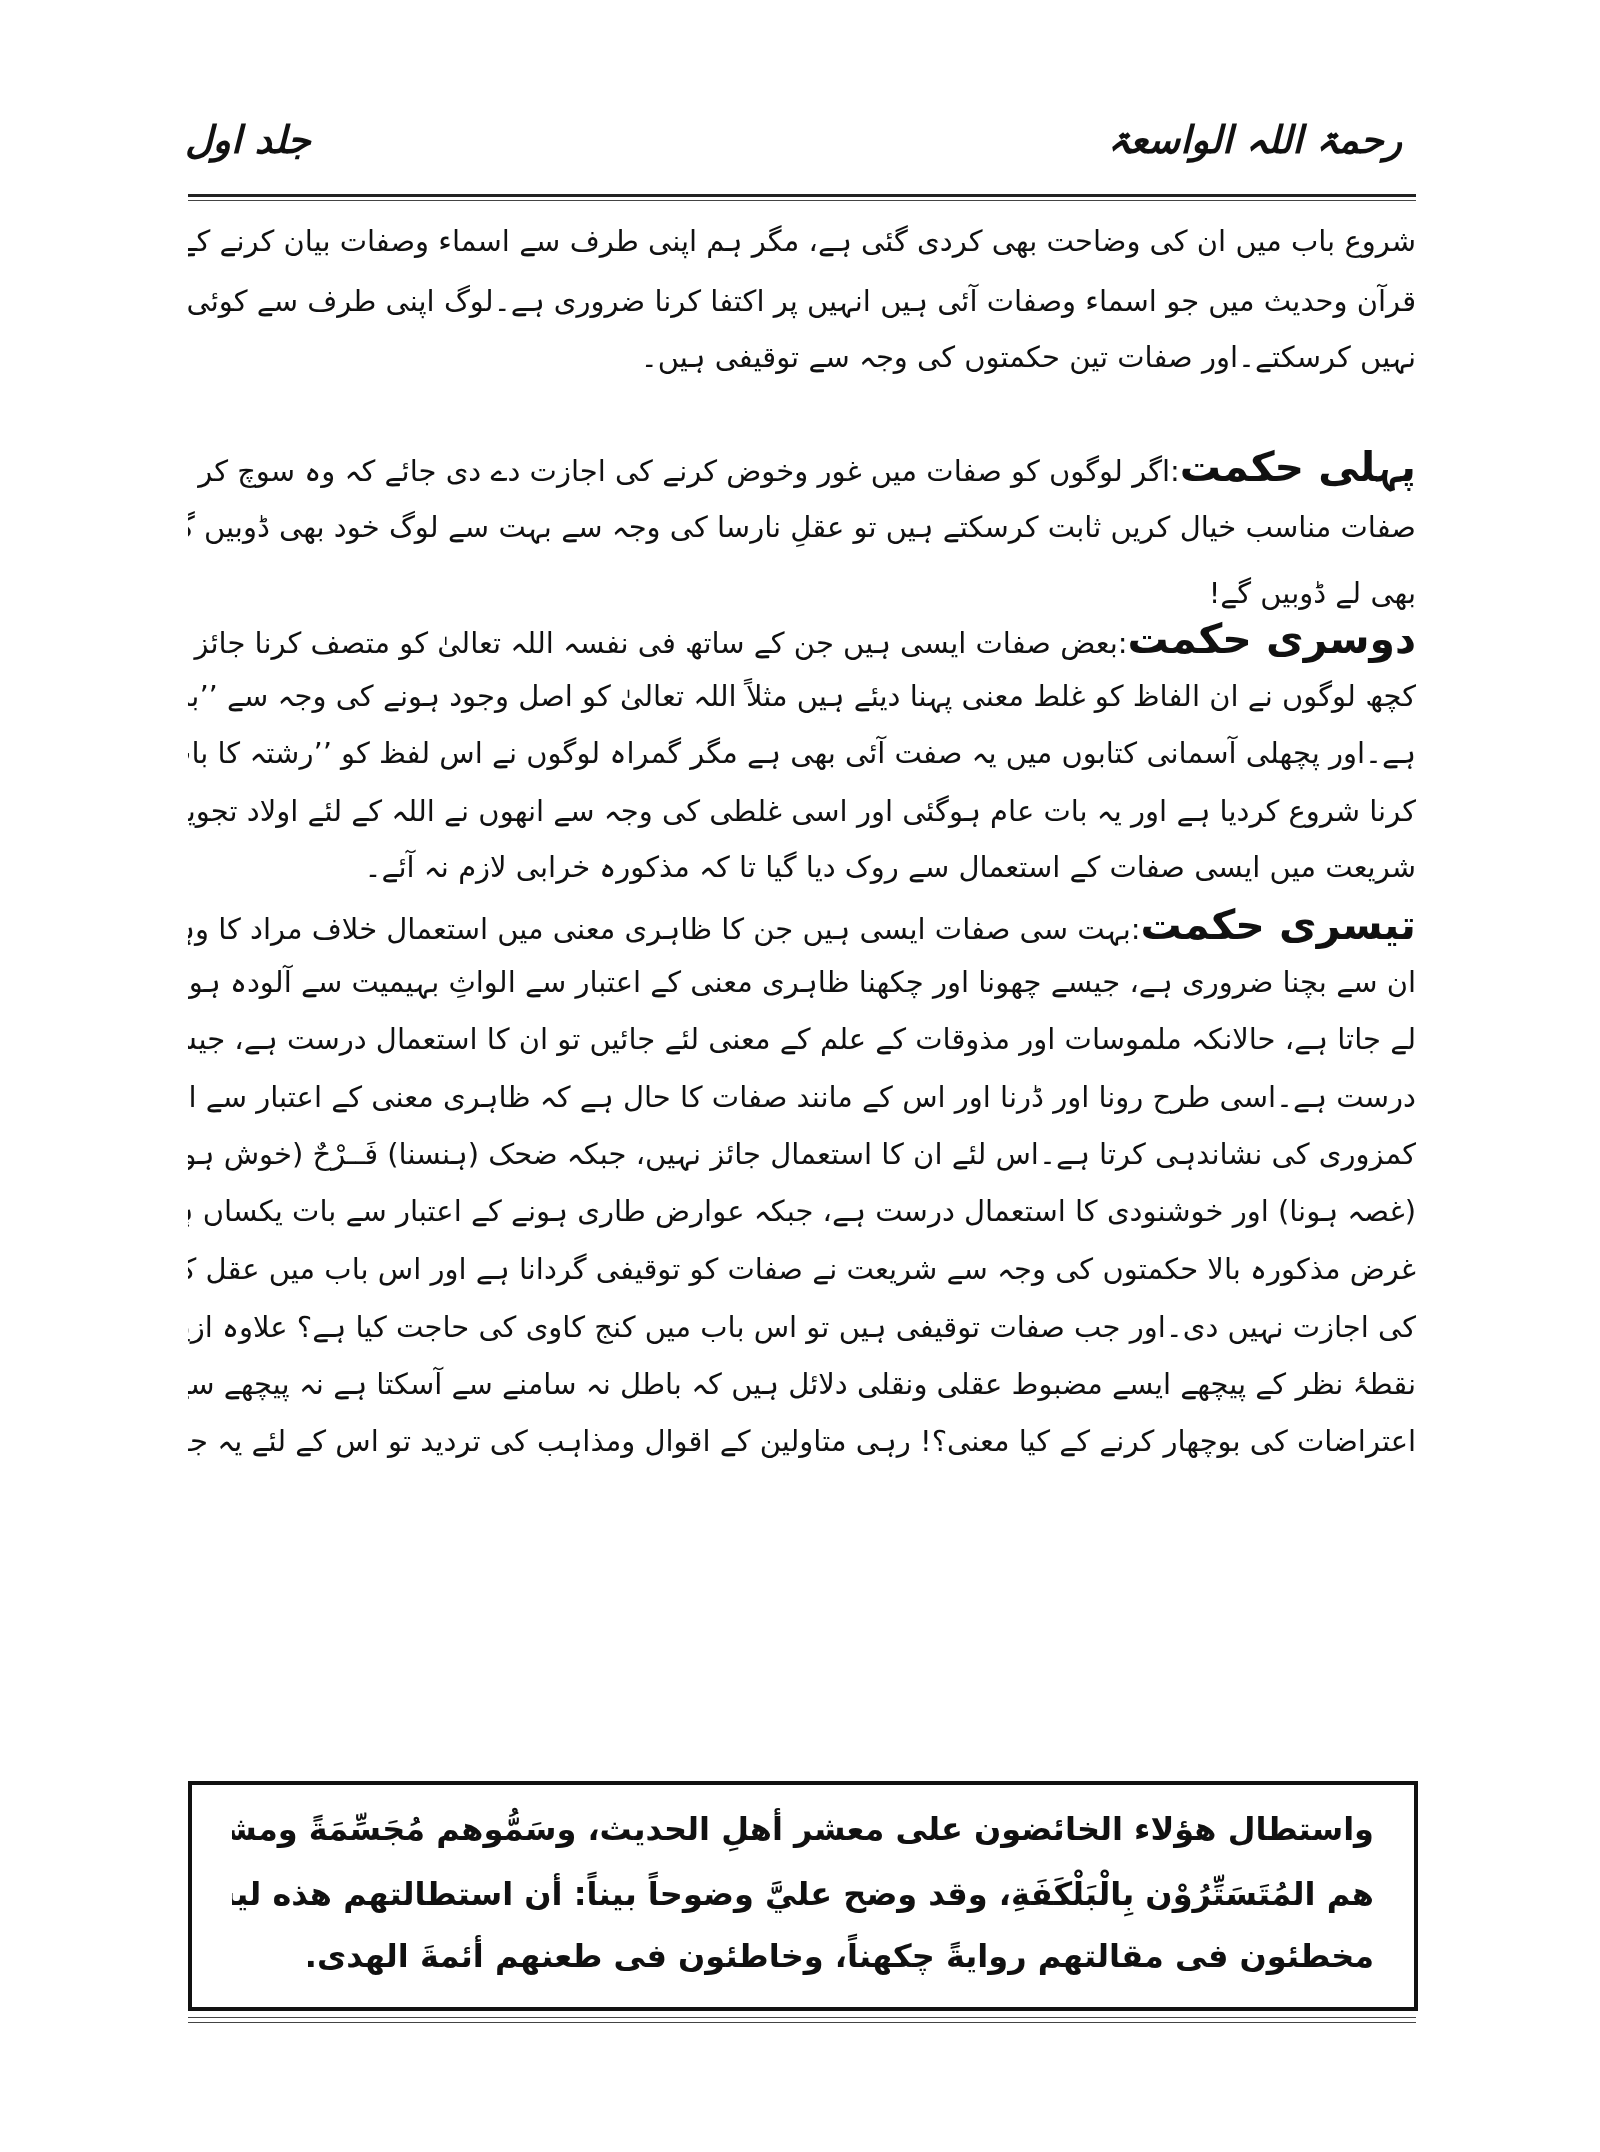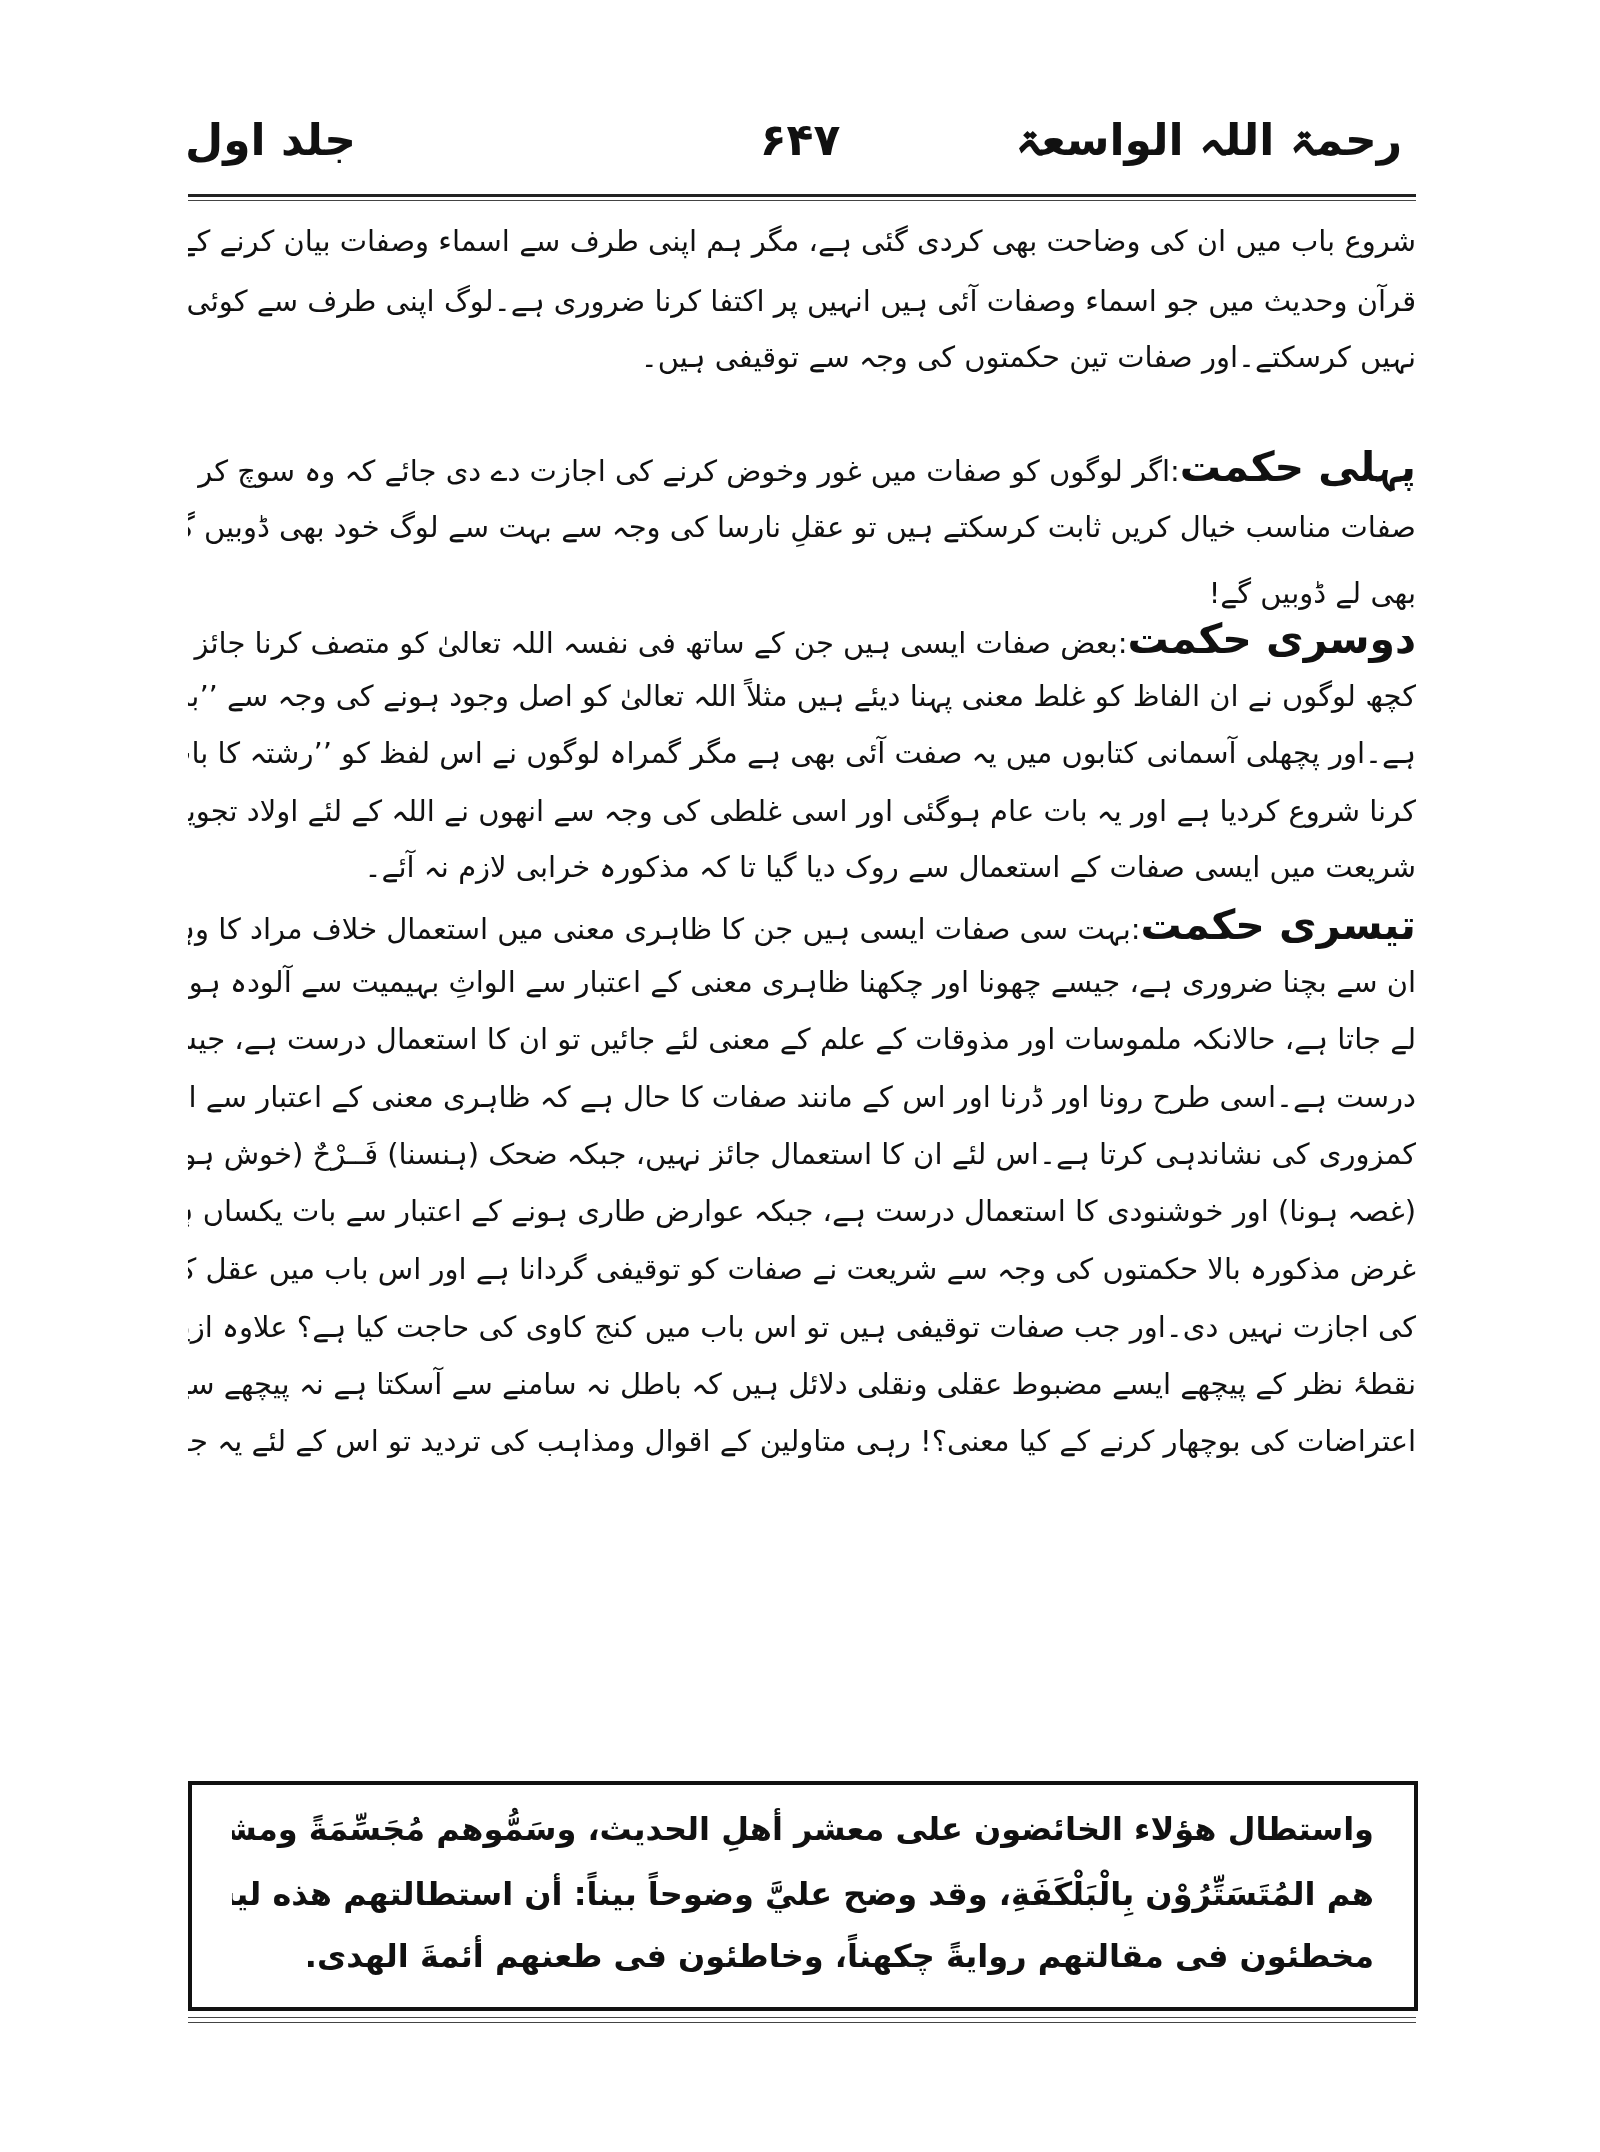--- a/index.html
+++ b/index.html
@@ -1,20 +1,20 @@
 <!DOCTYPE html>
 <html><head>
 <meta charset="utf-8">
 <style>
   html, body { margin: 0; padding: 0; background: #ffffff; }
   body { width: 1600px; height: 2152px; position: relative; overflow: hidden;
          font-family: "DejaVu Sans", sans-serif; color: #111; }
   .page { position: absolute; left: 0; top: 0; width: 1600px; height: 2152px; }
-  .hdr { position: absolute; top: 112px; height: 56px; font-size: 44px; font-weight: bold;
-         line-height: 56px; direction: rtl; white-space: nowrap; }
+  .hdr { position: absolute; top: 112px; height: 56px; font-size: 38px; font-weight: bold;
+         line-height: 56px; direction: rtl; white-space: nowrap; font-style: italic; }
   .hdr-right { right: 198px; }
   .hdr-center { left: 0; right: 0; text-align: center; }
   .hdr-left { left: 185px; }
   .rule { position: absolute; left: 188px; width: 1228px; border-top: 3px solid #222; }
   .rule.thin { border-top-width: 1.5px; border-top-color: #444; }
   .body-text { position: absolute; left: 188px; width: 1228px; top: 212px; direction: rtl; }
   .line { position: absolute; right: 0; left: 0; height: 58px; line-height: 58px;
           font-size: 29px; white-space: nowrap; text-align: justify; text-align-last: justify;
           overflow: hidden; }
   .line.short { text-align-last: right; }
@@ -25,21 +25,20 @@
            font-size: 32px; font-weight: bold; white-space: nowrap; text-align: justify;
            text-align-last: justify; overflow: hidden; font-family: "DejaVu Sans", sans-serif; }
   .qline.short { text-align-last: right; }
 </style>
 </head>
 <body>
 
 <div class="page">
 
   <div class="hdr hdr-right">رحمۃ اللہ الواسعۃ</div>
-  <div class="hdr hdr-center">۶۴۷</div>
   <div class="hdr hdr-left">جلد اول</div>
 
   <div class="rule" style="top:194px;"></div>
   <div class="rule thin" style="top:200px;"></div>
 
   <div class="body-text">
     <div class="line" style="top:0px;"><span>شروع باب میں ان کی وضاحت بھی کردی گئی ہے، مگر ہم اپنی طرف سے اسماء وصفات بیان کرنے کے مجاز نہیں ہیں۔</span></div>
     <div class="line" style="top:60px;"><span>قرآن وحدیث میں جو اسماء وصفات آئی ہیں انہیں پر اکتفا کرنا ضروری ہے۔لوگ اپنی طرف سے کوئی بھی صفت بیان</span></div>
     <div class="line short" style="top:116px;"><span>نہیں کرسکتے۔اور صفات تین حکمتوں کی وجہ سے توقیفی ہیں۔</span></div>
 

